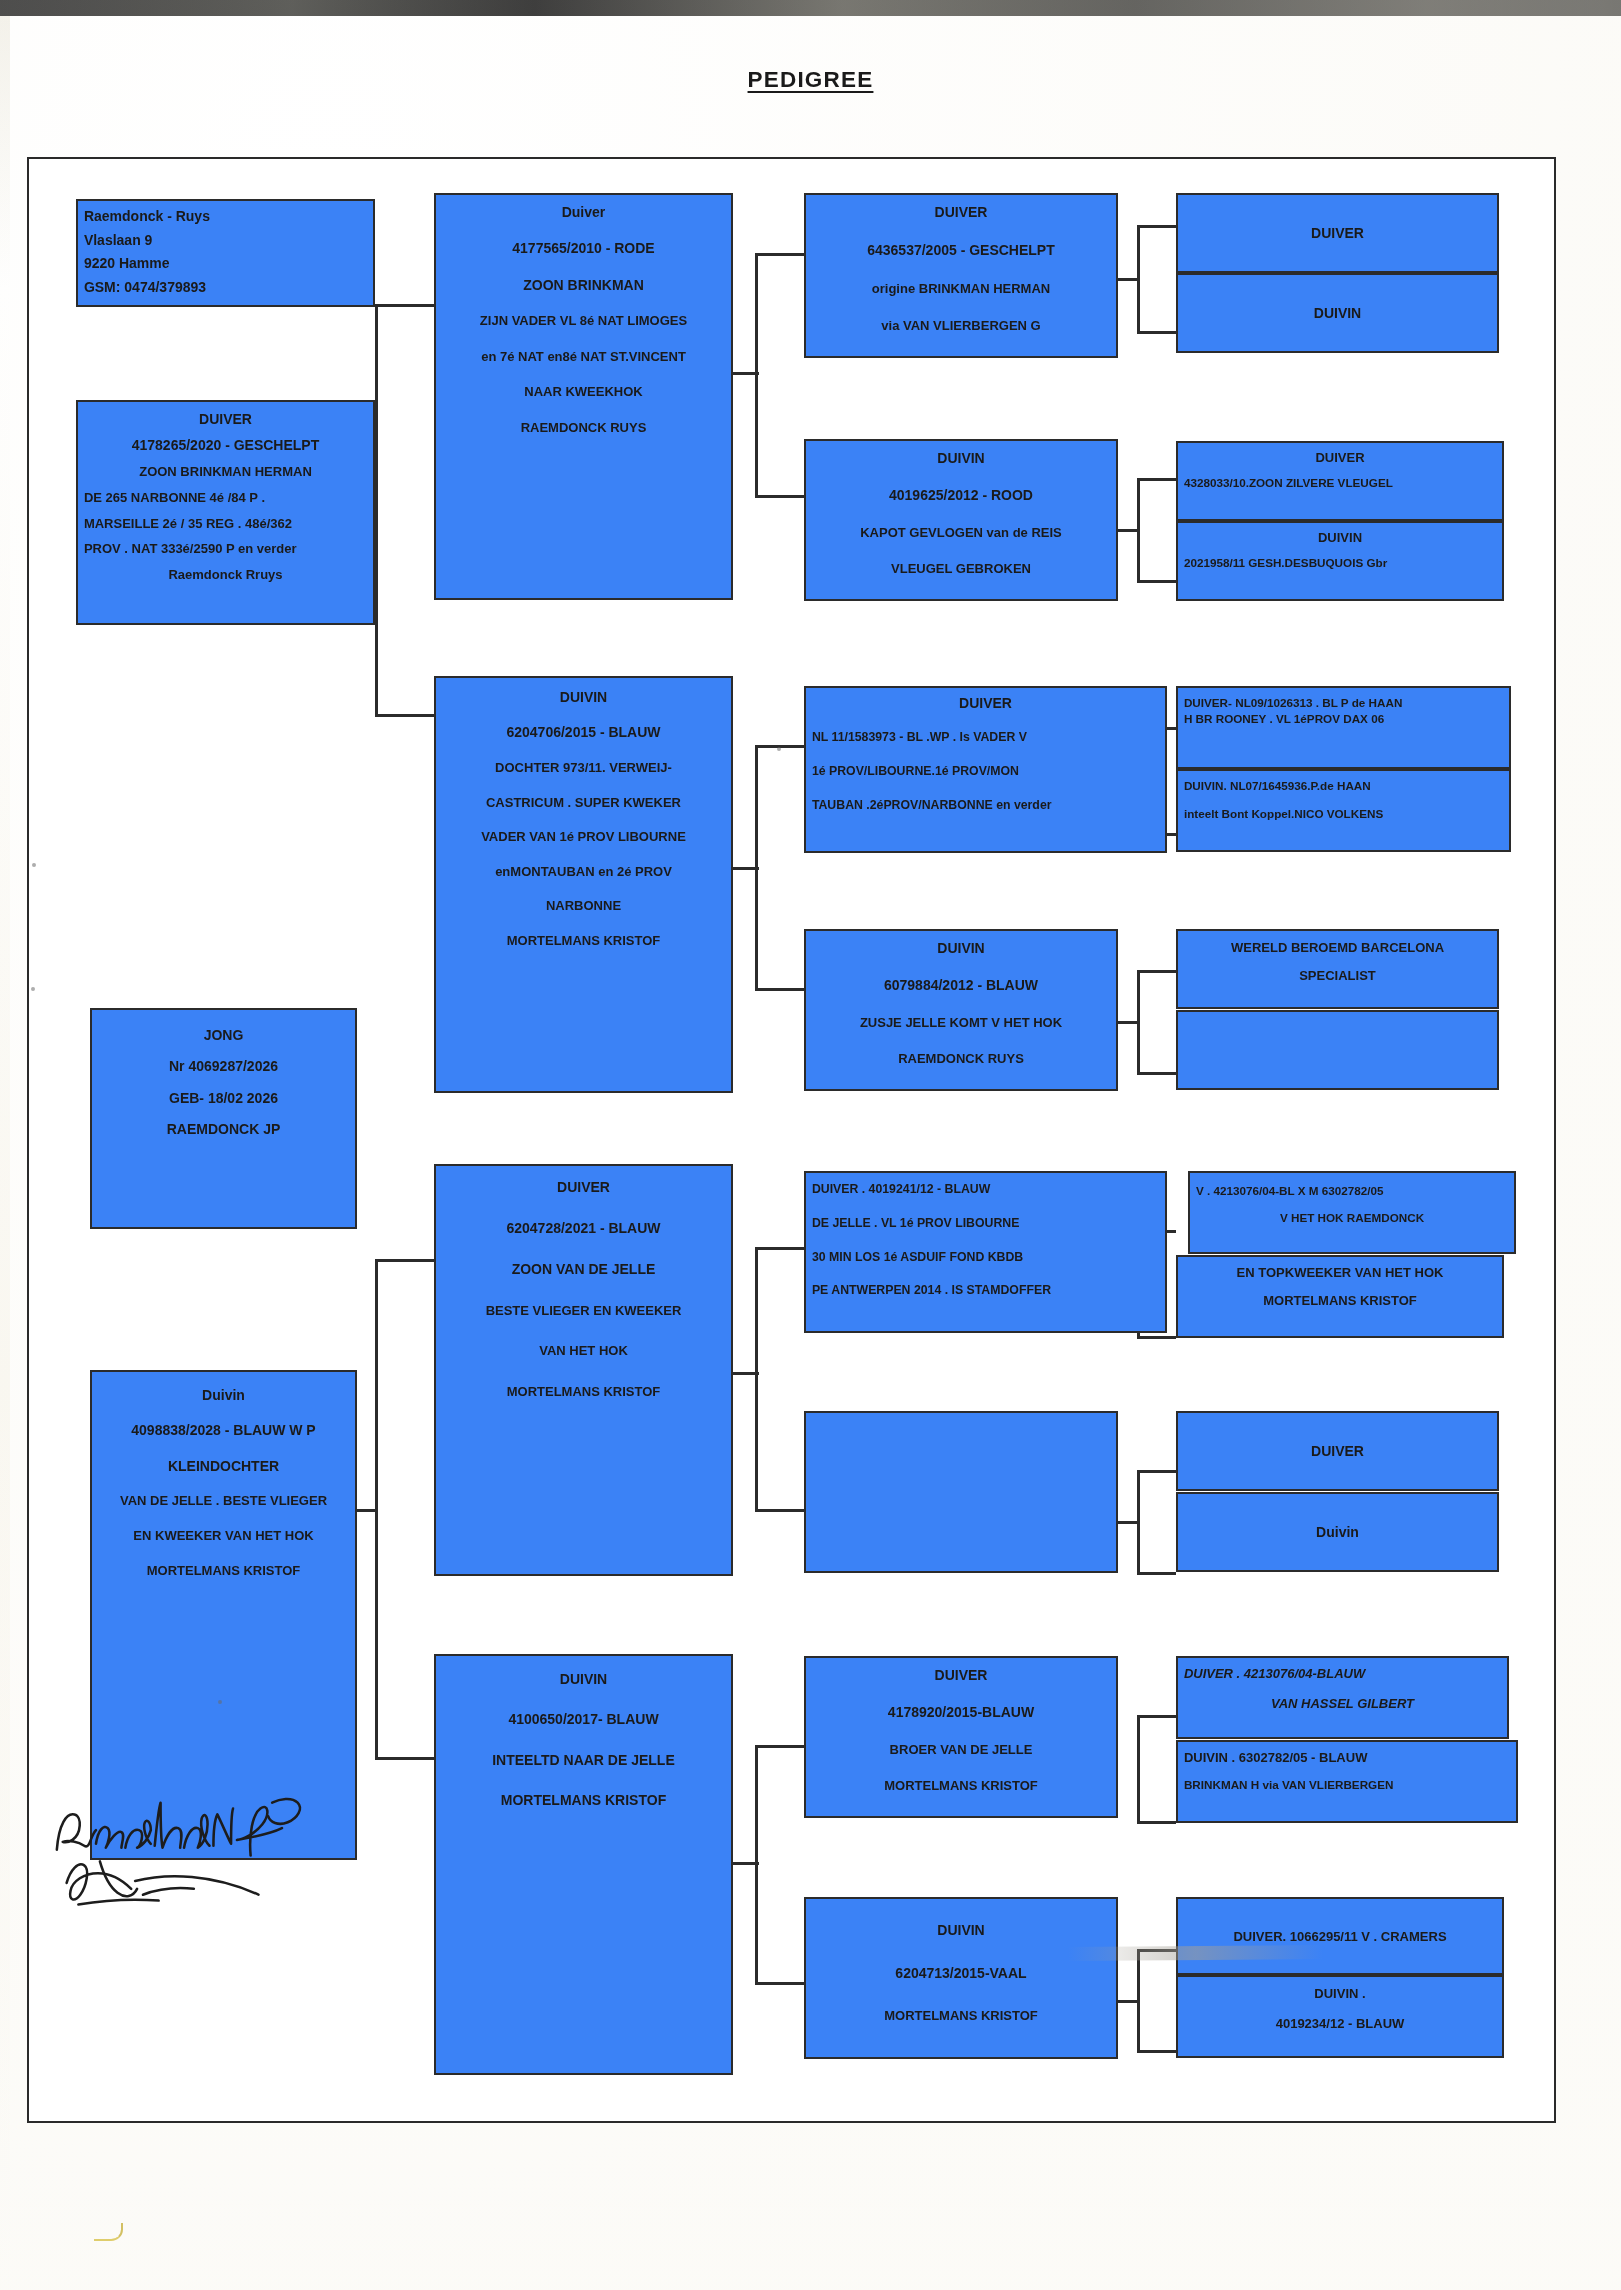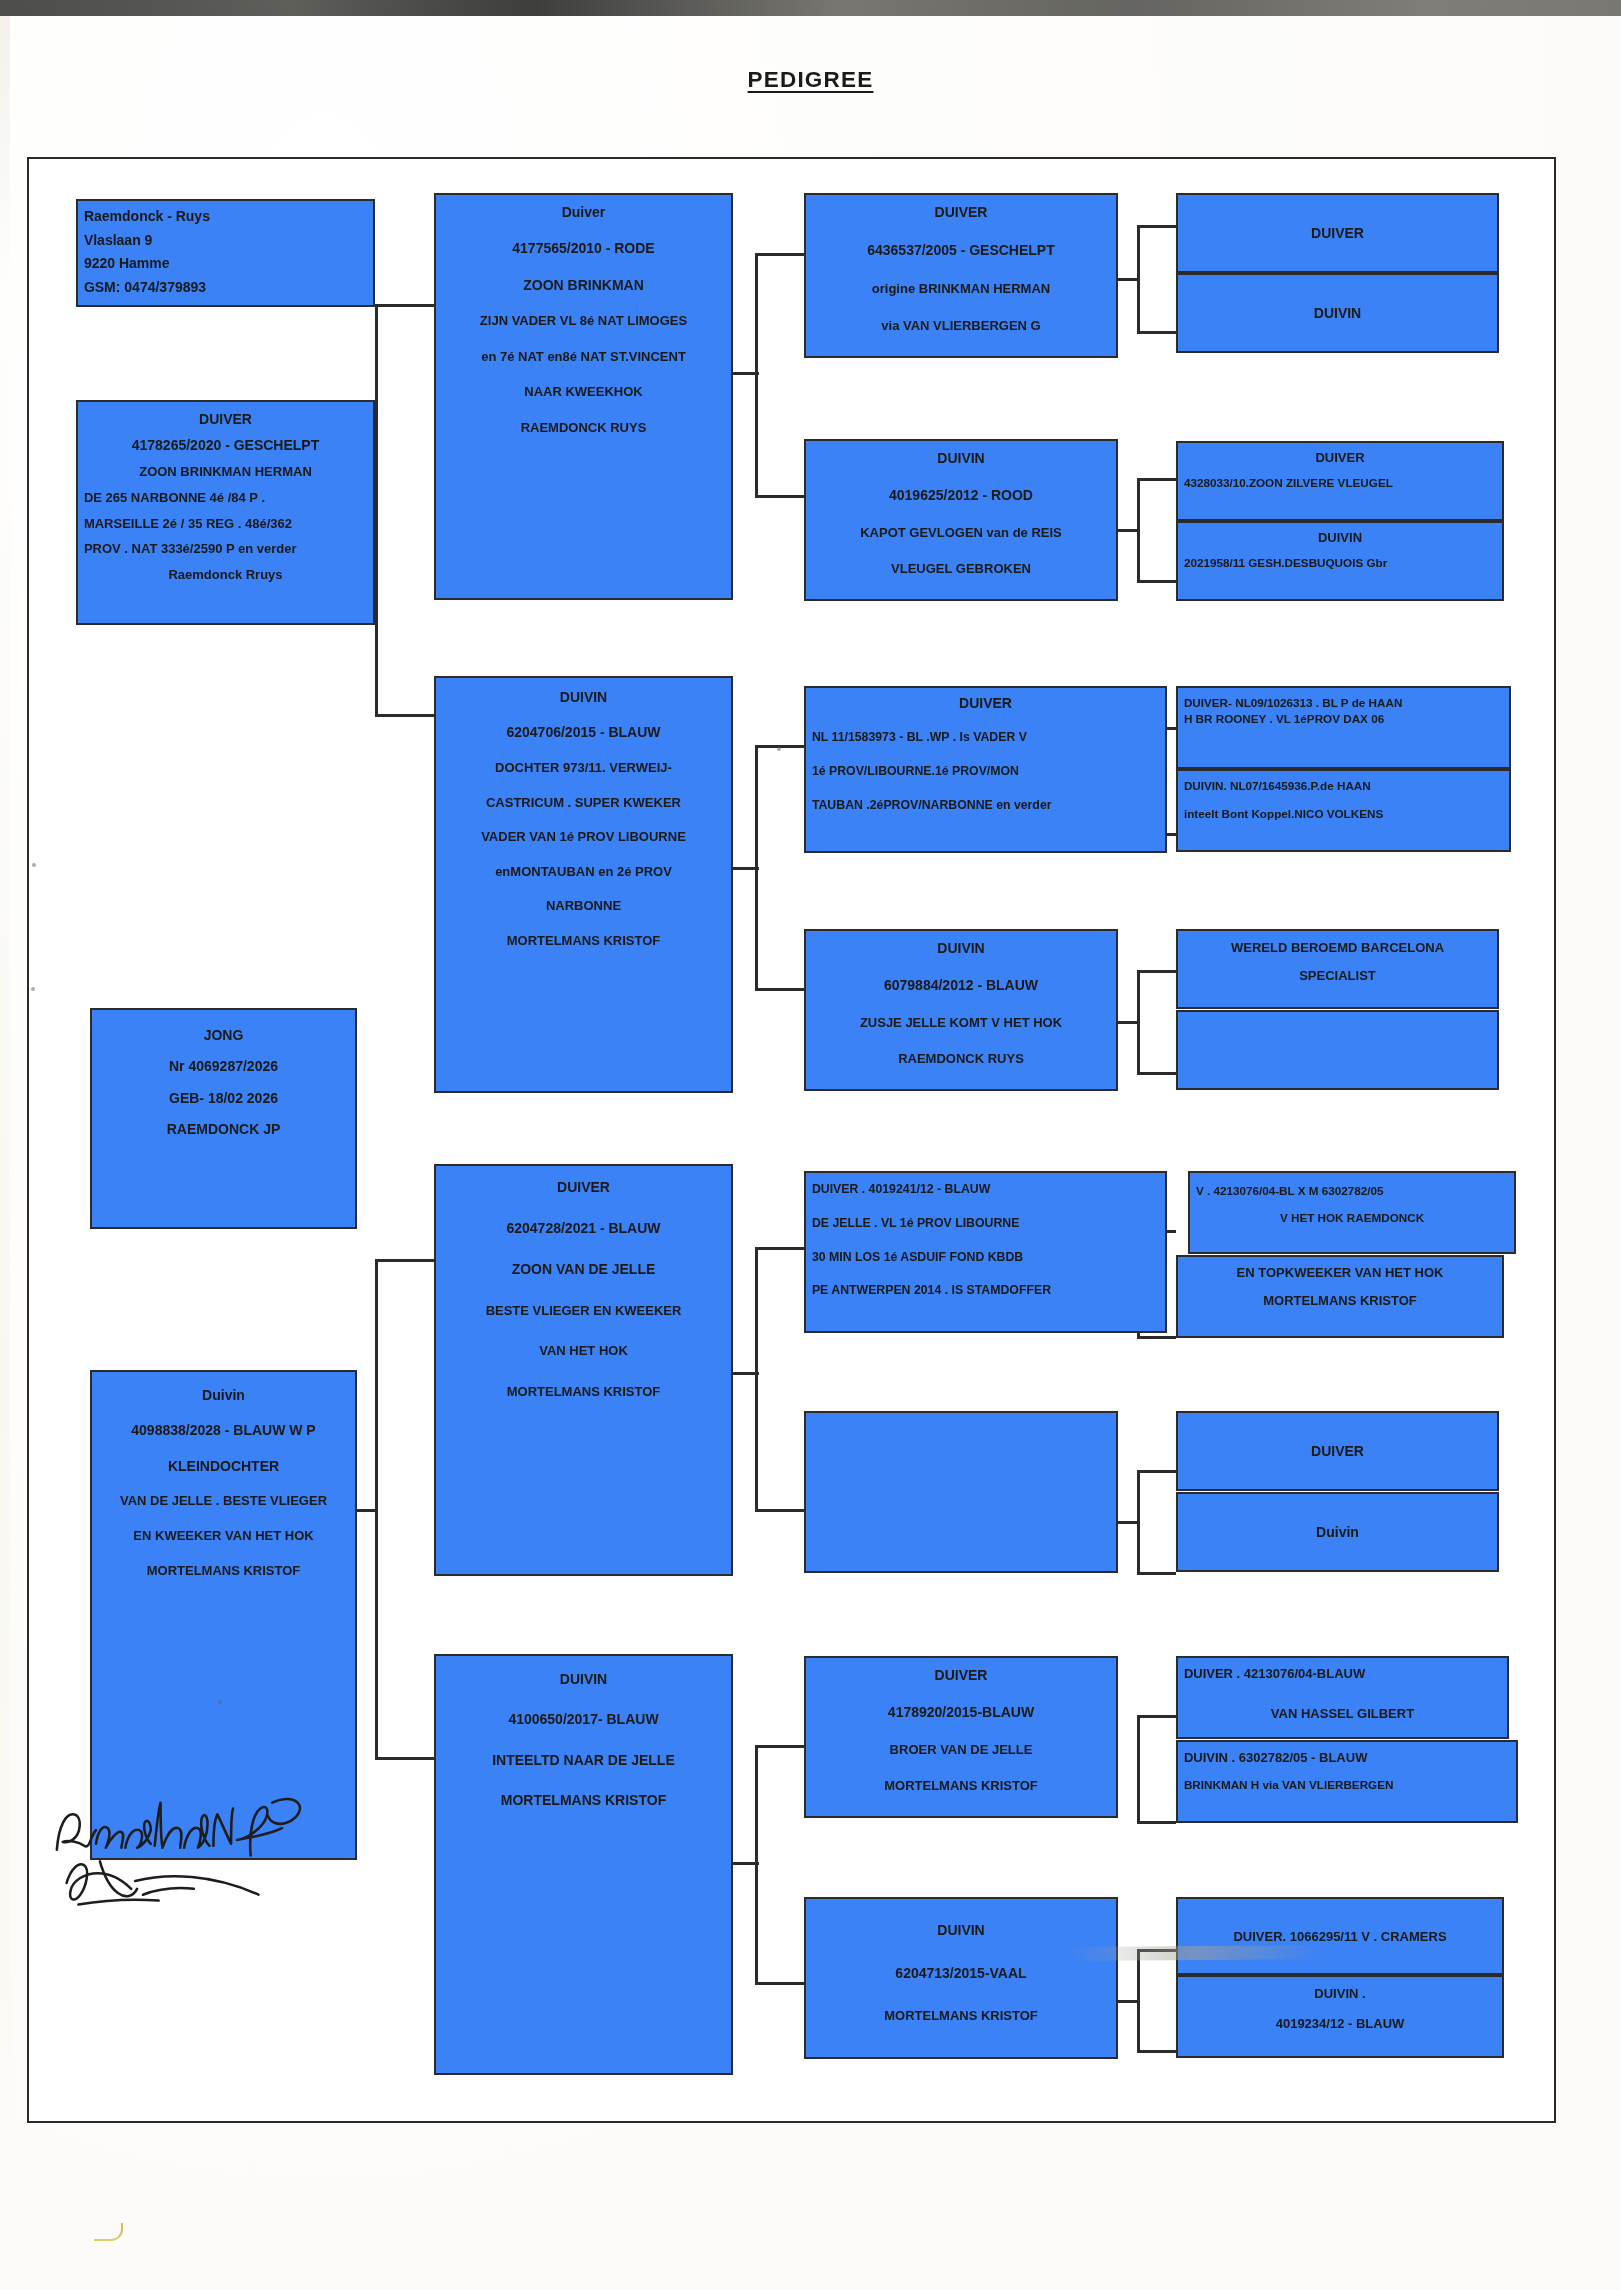--- a/index.html
+++ b/index.html
@@ -309,21 +309,21 @@
   <div class="ln c sm">MORTELMANS  KRISTOF</div>
 </div>
 
 <div class="box center" style="left:1176px;top:1411px;width:323px;height:80px;">
   <div class="ln c">DUIVER</div>
 </div>
 <div class="box center" style="left:1176px;top:1492px;width:323px;height:80px;">
   <div class="ln c">Duivin</div>
 </div>
 
-<div class="box" style="left:1176px;top:1656px;width:333px;height:83px;padding-top:8.8px;gap:27px;">
+<div class="box" style="left:1176px;top:1656px;width:333px;height:83px;padding-top:8.8px;gap:17px;font-style:italic;">
   <div class="ln l sm">DUIVER . 4213076/04-BLAUW</div>
   <div class="ln c sm">VAN  HASSEL GILBERT</div>
 </div>
 <div class="box" style="left:1176px;top:1740px;width:342px;height:83px;padding-top:8.8px;gap:15.7px;">
   <div class="ln l sm">DUIVIN . 6302782/05 - BLAUW</div>
   <div class="ln l tiny">BRINKMAN H via VAN  VLIERBERGEN</div>
 </div>
 
 <div class="box center" style="left:1176px;top:1897px;width:328px;height:78px;">
   <div class="ln c sm">DUIVER. 1066295/11 V . CRAMERS</div>

